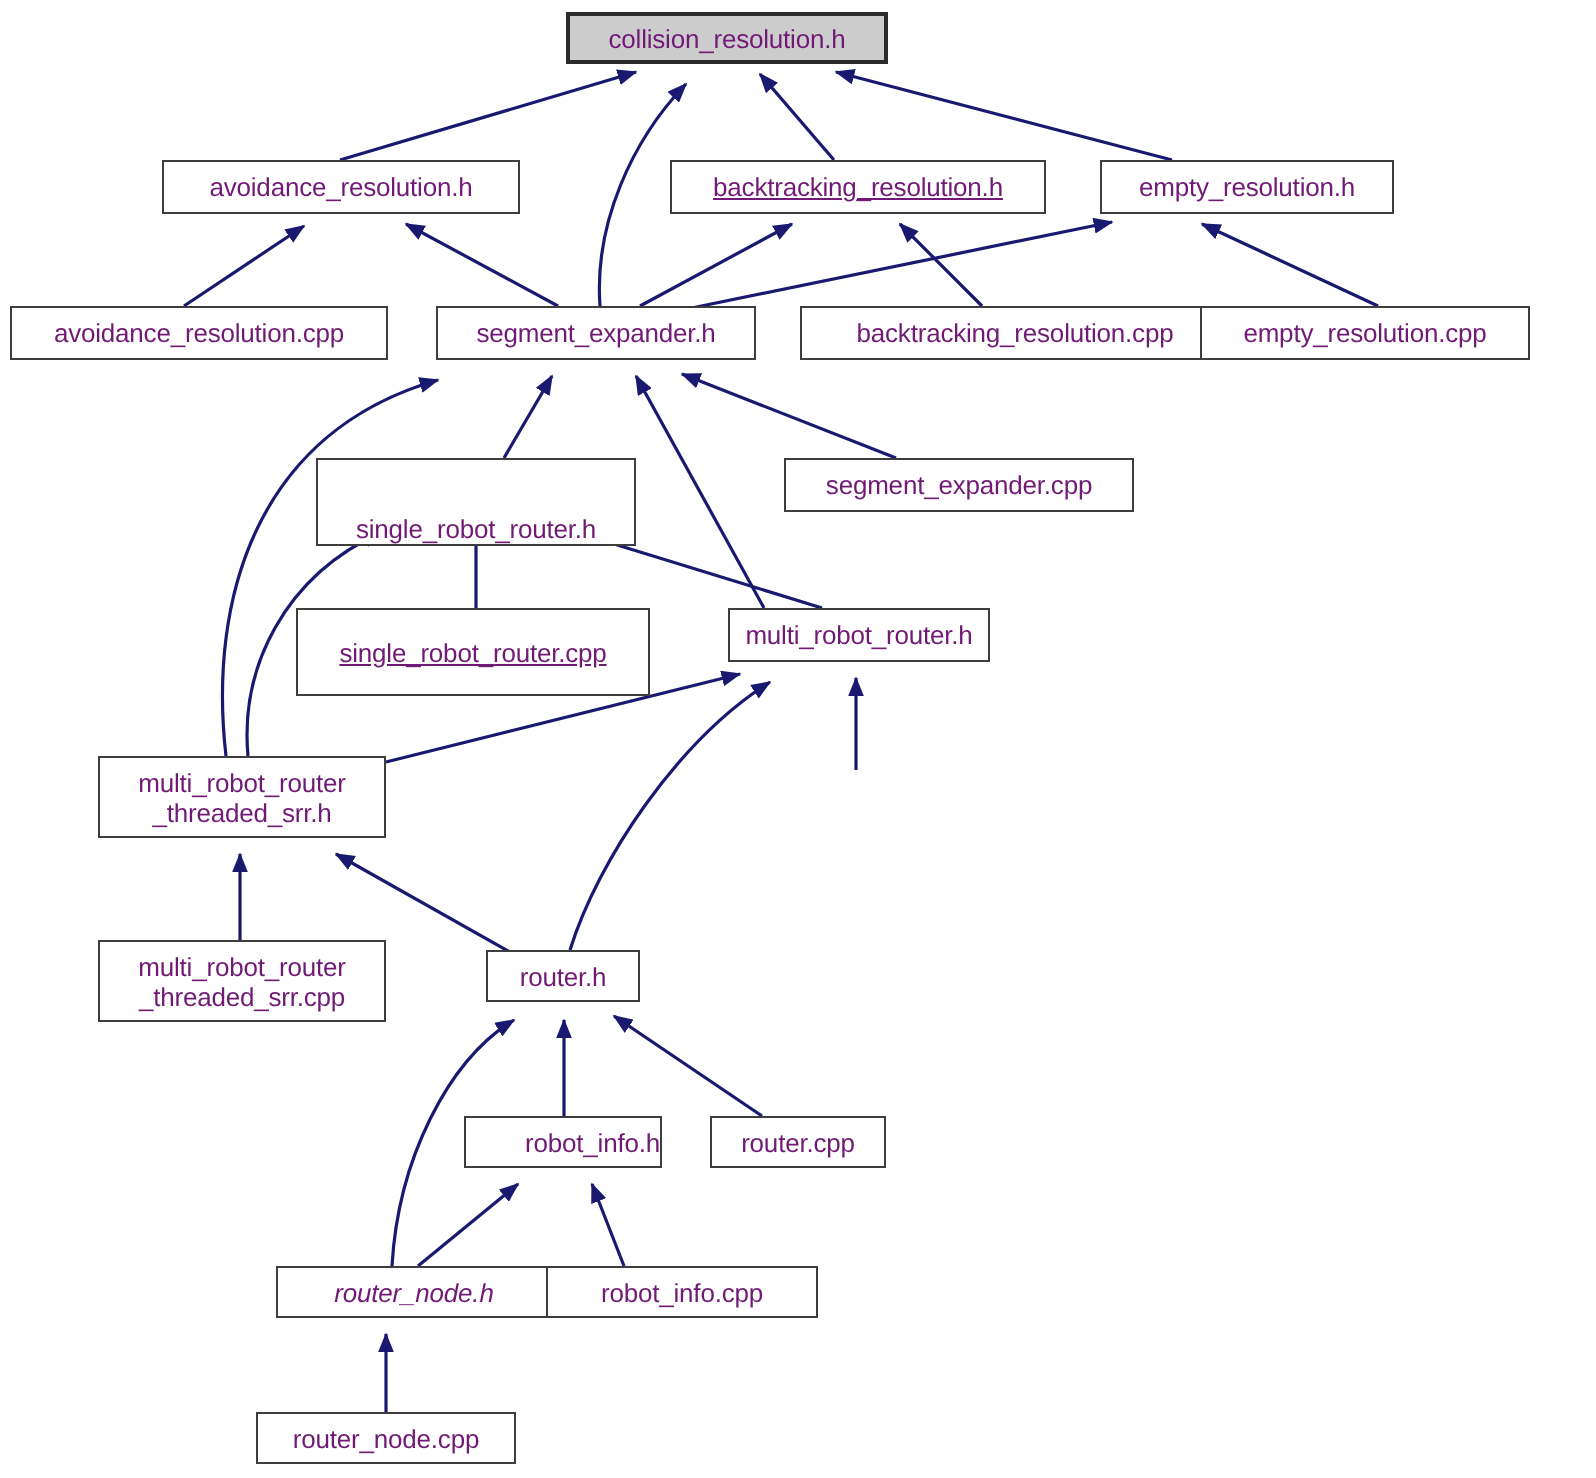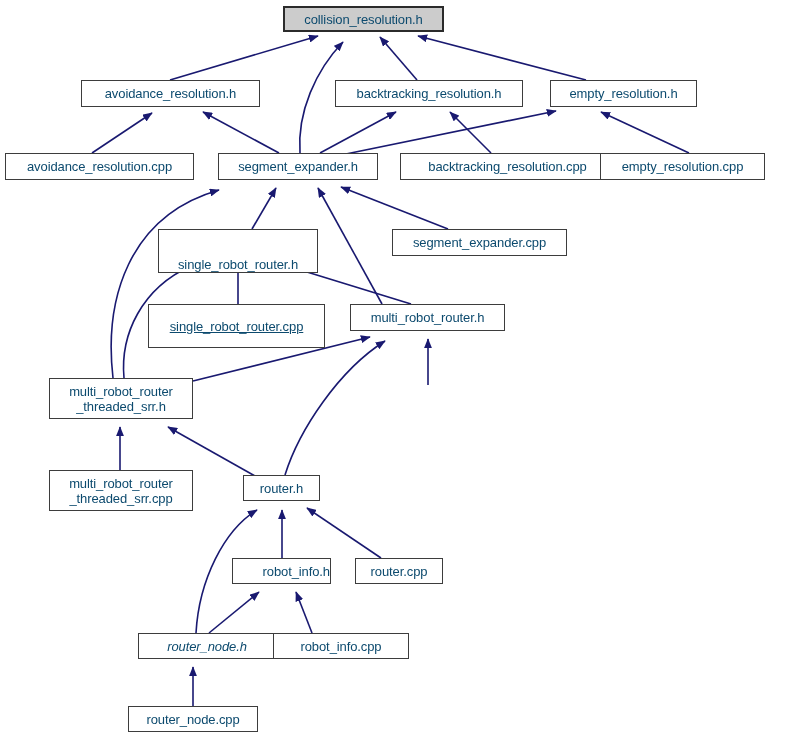--- a/index.html
+++ b/index.html
@@ -20,21 +20,21 @@
     left: 0;
     top: 0;
     width: 798px;
     height: 739px;
   }
   .node {
     position: absolute;
     box-sizing: border-box;
     border: 1px solid #3d3d3d;
     background: #ffffff;
-    color: #0c4a6e;
+    color: #701a75;
     font-size: 13px;
     line-height: 15px;
     display: flex;
     flex-direction: column;
     align-items: center;
     justify-content: center;
     white-space: nowrap;
     letter-spacing: -0.1px;
   }
   .node.root {
@@ -102,21 +102,21 @@
   </svg>
 
   <div class="node root" style="left:283px;top:6px;width:161px;height:26px;">
     <span>collision_resolution.h</span>
   </div>
 
   <div class="node" style="left:81px;top:80px;width:179px;height:27px;">
     <span>avoidance_resolution.h</span>
   </div>
 
-  <div class="node" style="left:335px;top:80px;width:188px;height:27px;">
+  <div class="node" style="left:335px;top:80px;width:188px;height:27px;text-decoration:underline;">
     <span>backtracking_resolution.h</span>
   </div>
 
   <div class="node" style="left:550px;top:80px;width:147px;height:27px;">
     <span>empty_resolution.h</span>
   </div>
 
   <div class="node" style="left:5px;top:153px;width:189px;height:27px;">
     <span>avoidance_resolution.cpp</span>
   </div>
@@ -138,21 +138,21 @@
   </div>
 
   <div class="node" style="left:392px;top:229px;width:175px;height:27px;">
     <span>segment_expander.cpp</span>
   </div>
 
   <div class="node" style="left:148px;top:304px;width:177px;height:44px;text-decoration:underline;">
     <span>single_robot_router.cpp</span>
   </div>
 
-  <div class="node" style="left:350px;top:304px;width:155px;height:27px;">
+  <div class="node" style="left:364px;top:304px;width:131px;height:27px;">
     <span>multi_robot_router.h</span>
   </div>
 
   <div class="node" style="left:49px;top:378px;width:144px;height:41px;">
     <span>multi_robot_router</span>
     <span>_threaded_srr.h</span>
   </div>
 
 
   <div class="node" style="left:49px;top:470px;width:144px;height:41px;">

